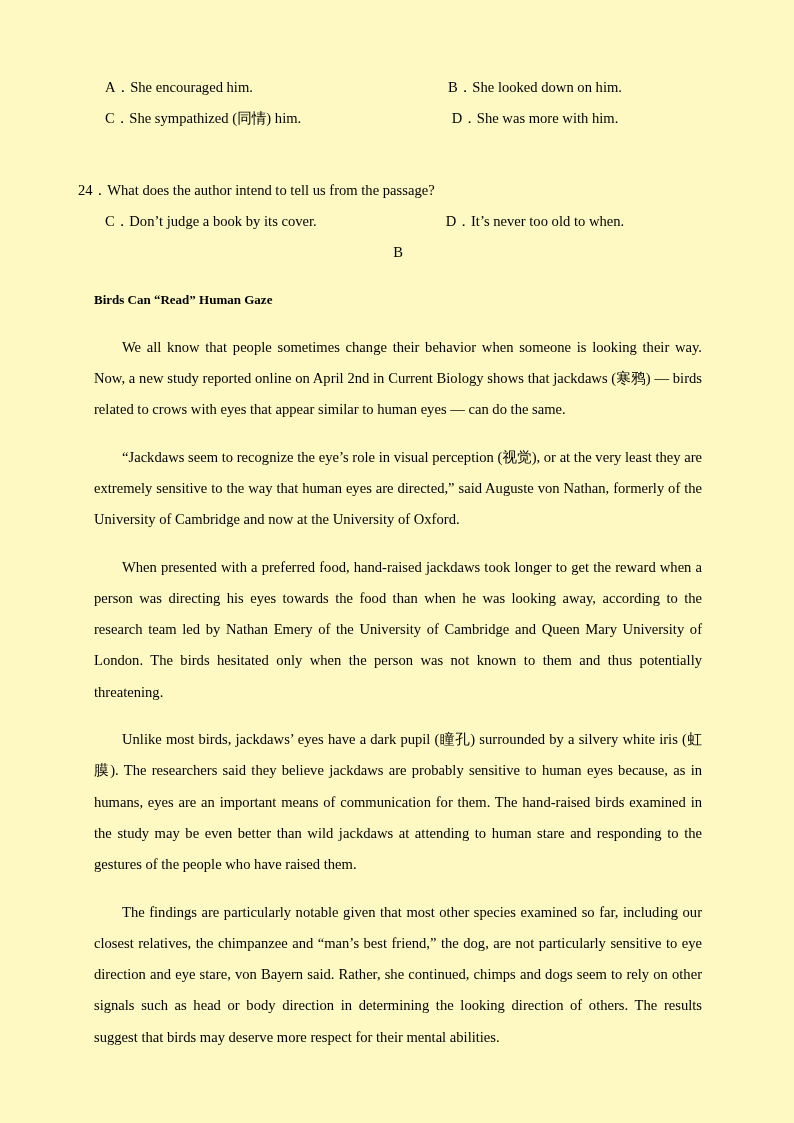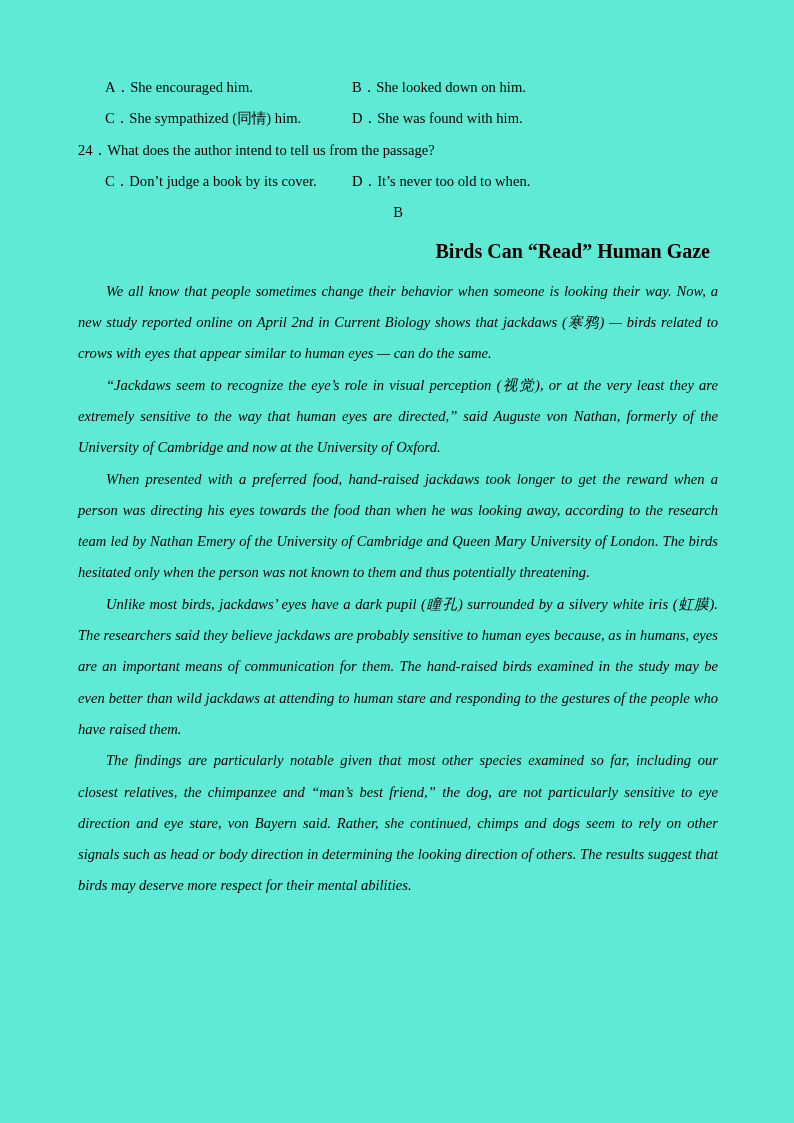--- a/index.html
+++ b/index.html
@@ -4,74 +4,74 @@
 <style>
   html, body {
     margin: 0;
     padding: 0;
     background: #ffffff;
   }
   .page {
     position: relative;
     width: 794px;
     height: 1123px;
-    background: #5eead4;
+    background: #fef9c3;
     color: #000000;
     font-family: "Liberation Serif", "DejaVu Serif", serif;
     font-size: 14.6px;
     line-height: 31.3px;
     box-sizing: border-box;
     padding: 72px 76px 0 78px;
     overflow: hidden;
   }
   .opt-row {
     display: flex;
     white-space: nowrap;
   }
   .opt-col1 {
     margin-left: 27px;
     width: 247px;
     flex: 0 0 247px;
   }
   .opt-col2 {
     flex: 1 1 auto;
+    text-align: center;
   }
   .question-line {
     white-space: nowrap;
+    margin-top: 40px;
   }
   .section-label {
     text-align: center;
   }
   .passage-title {
     font-weight: bold;
-    font-size: 20px;
-    margin: 8px;
+    font-size: 13px;
+    margin: 16px;
     line-height: 31.3px;
-    text-align: right;
   }
   .para {
-    margin: 0;
+    margin: 16px;
     text-align: justify;
     text-indent: 28px;
-    font-style: italic;
   }
 </style>
 </head>
 <body>
 
 <div class="page">
 
   <div class="opt-row">
     <span class="opt-col1">A．She encouraged him.</span>
     <span class="opt-col2">B．She looked down on him.</span>
   </div>
 
   <div class="opt-row">
     <span class="opt-col1">C．She sympathized (同情) him.</span>
-    <span class="opt-col2">D．She was found with him.</span>
+    <span class="opt-col2">D．She was more with him.</span>
   </div>
 
   <div class="question-line">24．What does the author intend to tell us from the passage?</div>
 
   <div class="opt-row">
   </div>
 
   <div class="opt-row">
     <span class="opt-col1">C．Don’t judge a book by its cover.</span>
     <span class="opt-col2">D．It’s never too old to when.</span>

